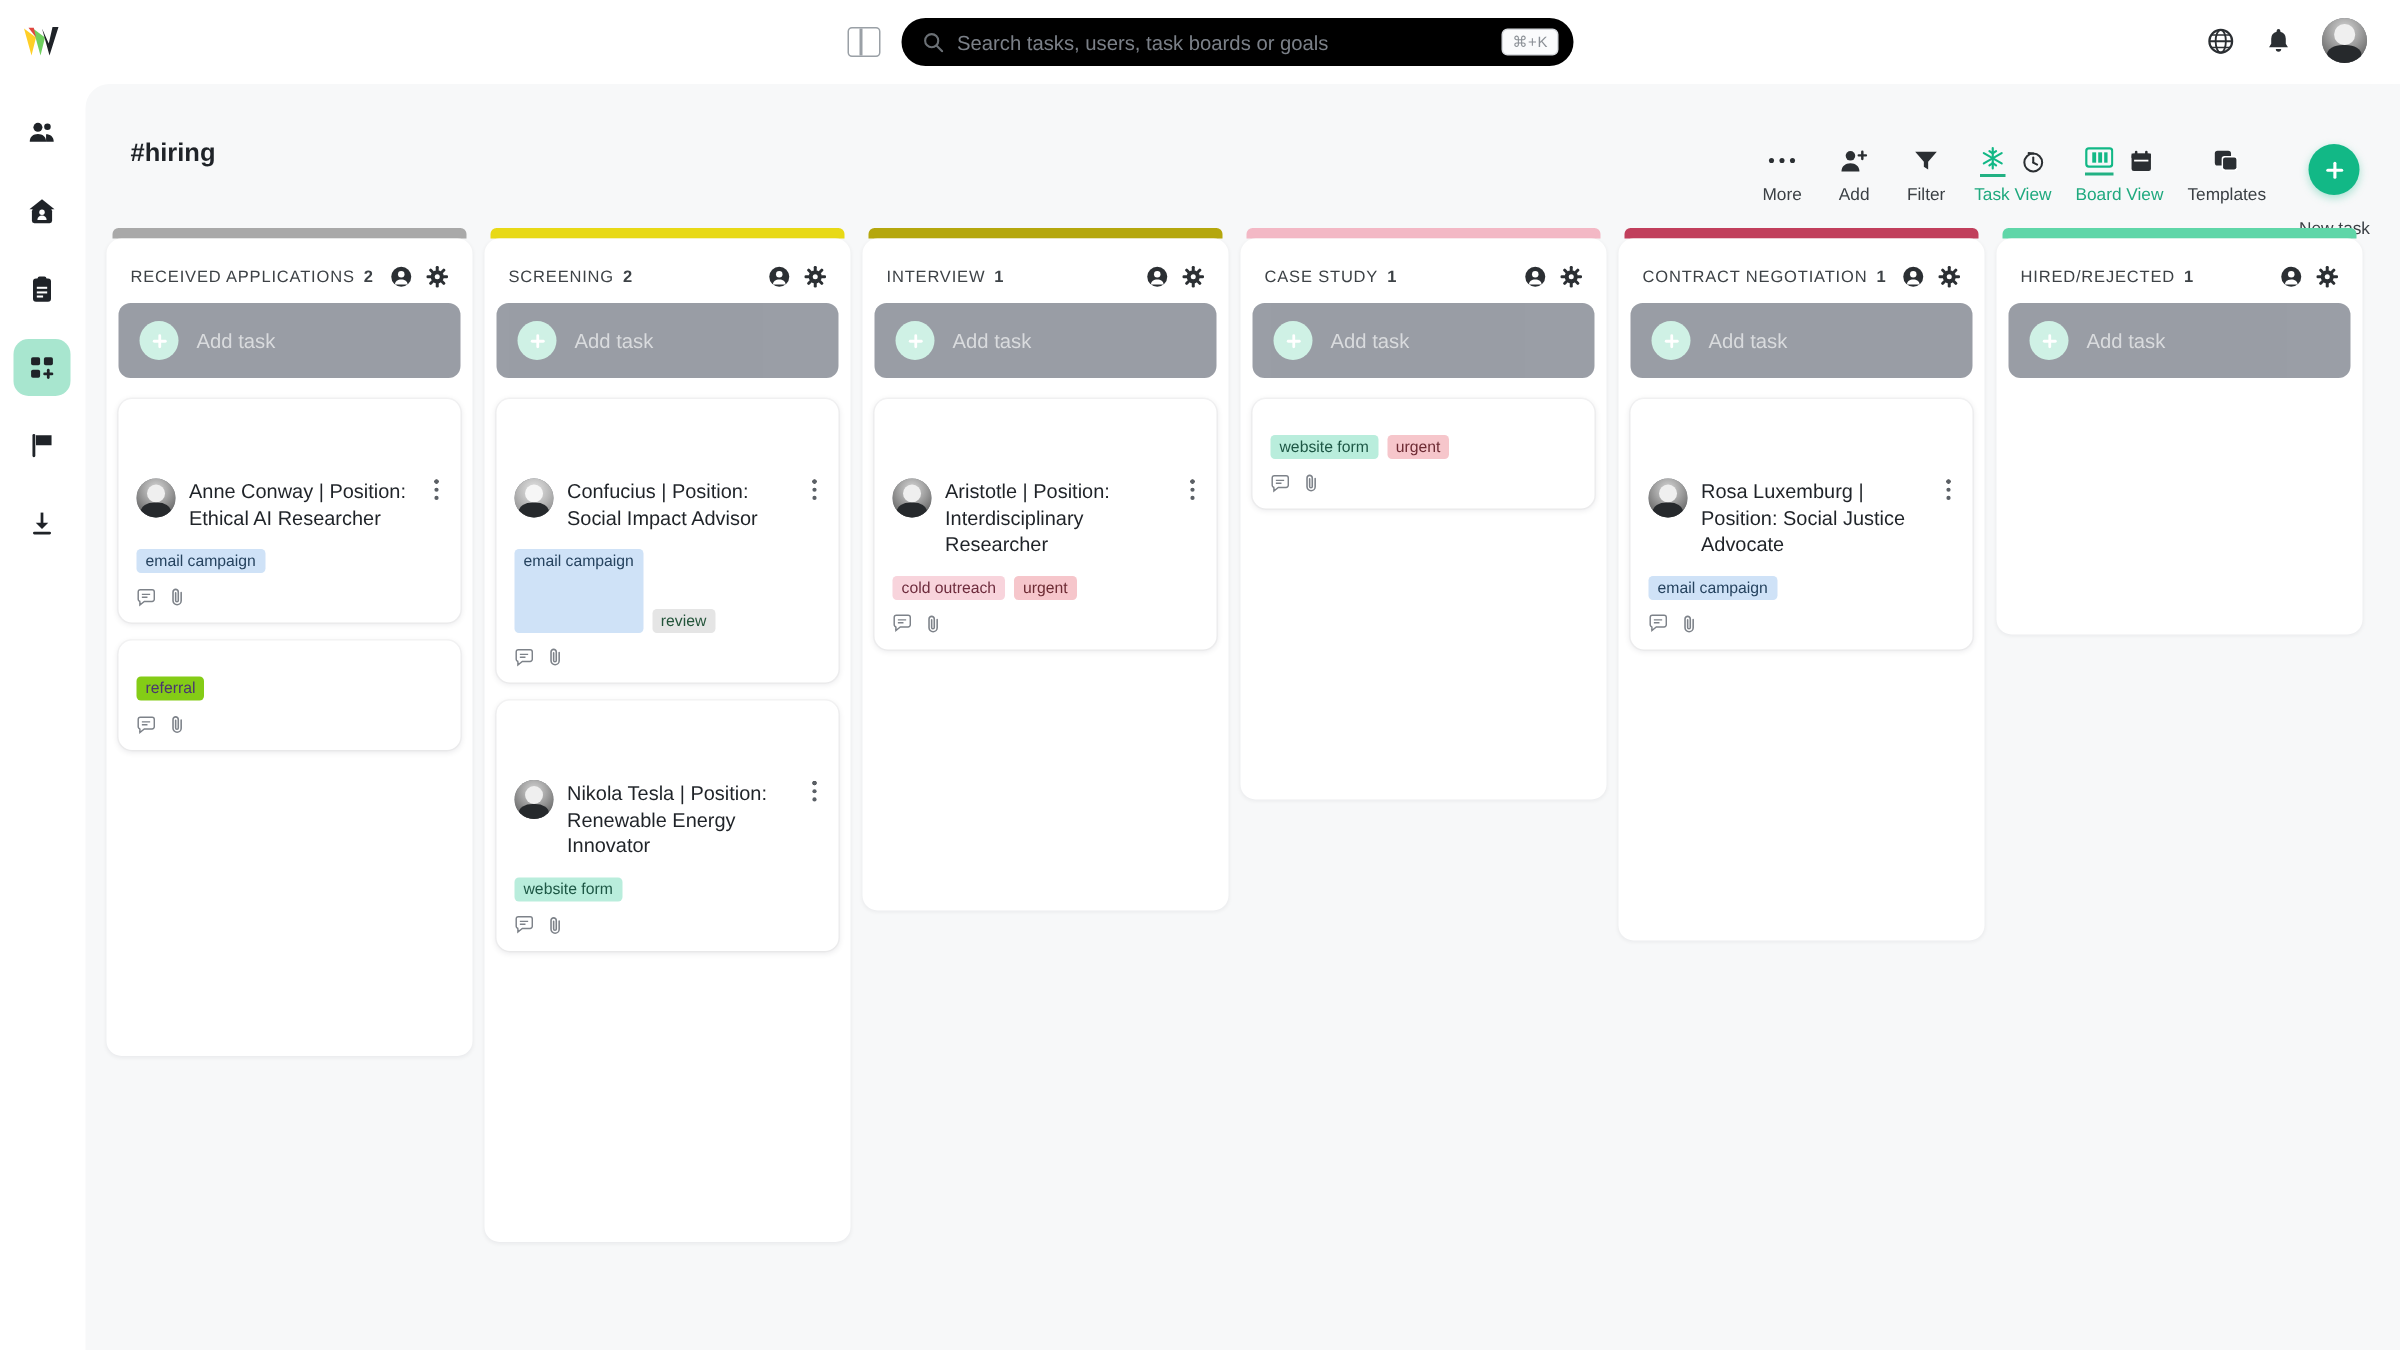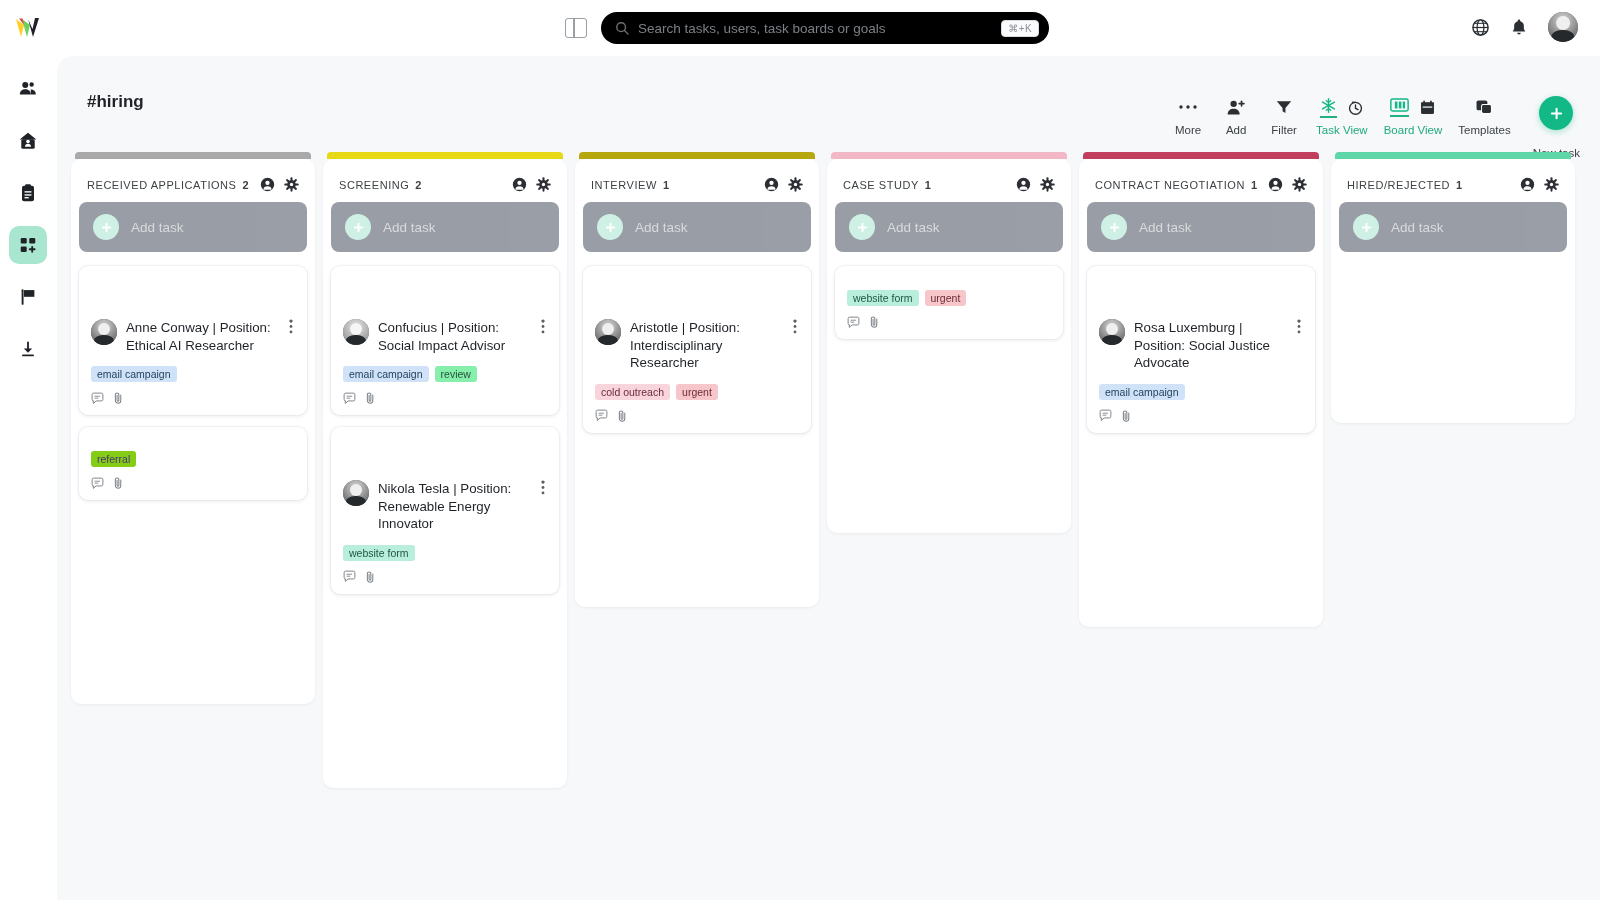--- a/index.html
+++ b/index.html
@@ -475,21 +475,21 @@
               <div class="card-title">Confucius | Position: Social Impact Advisor</div>
               <div class="kebab"><svg width="4" height="15" viewBox="0 0 4 16">
                   <circle cx="2" cy="2.2" r="1.5" fill="#5b6view"></circle>
                   <circle cx="2" cy="8" r="1.5" fill="#5b6066"></circle>
                   <circle cx="2" cy="13.8" r="1.5" fill="#5b6066"></circle>
                   <circle cx="2" cy="2.2" r="1.5" fill="#5b6066"></circle>
                 </svg></div>
             </div>
             <div class="tags">
               <span class="tag" style="background: rgb(207, 226, 247); color: rgb(38, 67, 95);">email campaign</span>
-              <span class="tag" style="background: #86efac; color: rgb(36, 84, 58);">review</span>
+              <span class="tag" style="background: #e5e5e5; color: rgb(36, 84, 58); margin-top: 40px;">review</span>
             </div>
             <div class="card-foot">
               <svg width="13" height="13" viewBox="0 0 16 16">
                 <path d="M1.4 3.2a1.8 1.8 0 0 1 1.8-1.8h9.6a1.8 1.8 0 0 1 1.8 1.8v6a1.8 1.8 0 0 1-1.8 1.8H6.4l-3.6 3V11H3.2a1.8 1.8 0 0 1-1.8-1.8z" fill="none" stroke="#7d8289" stroke-width="1.2"></path>
                 <line x1="4.4" y1="5.2" x2="11.2" y2="5.2" stroke="#7d8289" stroke-width="1.1"></line>
                 <line x1="4.4" y1="7.6" x2="9" y2="7.6" stroke="#7d8289" stroke-width="1.1"></line>
               </svg>
               <svg width="11" height="14" viewBox="0 0 12 16">
                 <path d="M8.6 4.6v6.2a3.1 3.1 0 0 1-6.2 0V4.2a2 2 0 0 1 4 0v6.4a1 1 0 0 1-2 0V4.8" fill="none" stroke="#7d8289" stroke-width="1.2" stroke-linecap="round"></path>
               </svg>

